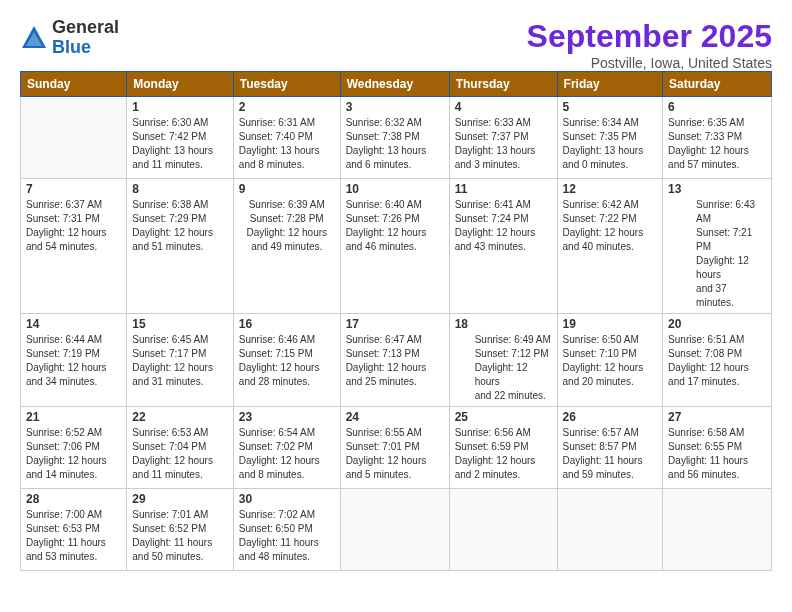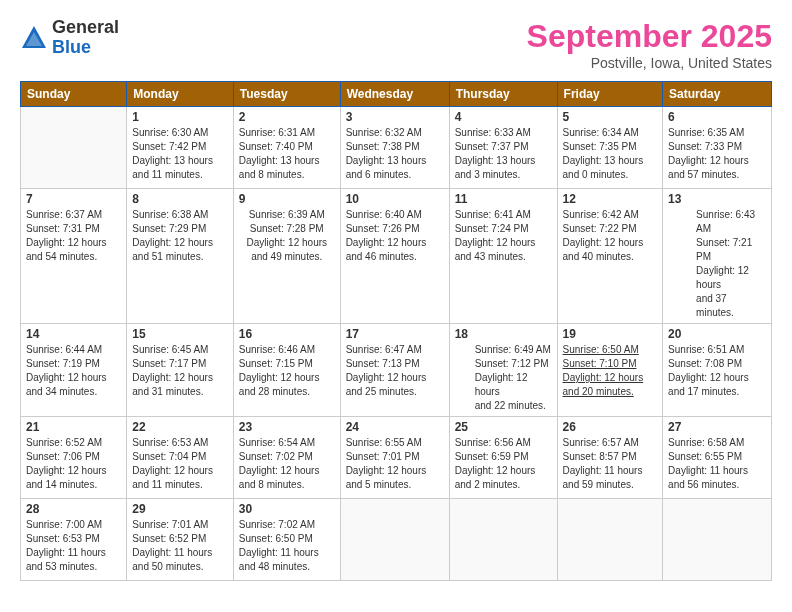--- a/index.html
+++ b/index.html
@@ -13,21 +13,20 @@
     .page {
       width: 792px;
       height: 612px;
       padding: 18px 20px;
       background: #fff;
     }
     .header {
       display: flex;
       justify-content: space-between;
       align-items: flex-start;
-      margin-bottom: 10px;
       gap: 8px;
     }
     .logo {
       display: flex;
       align-items: center;
     }
     .logo-text {
       display: flex;
       flex-direction: column;
       line-height: 1.1;
@@ -46,21 +45,21 @@
       width: 28px;
       height: 28px;
       margin-right: 4px;
     }
     .title-section {
       text-align: right;
     }
     .month-title {
       font-size: 32px;
       font-weight: bold;
-      color: #ec4899;
+      color: #6d28d9;
     }
     .location {
       font-size: 14px;
       color: #555;
       text-align: right;
     }
     .calendar {
       width: 100%;
       border-collapse: collapse;
       border: 1px solid #ccc;
@@ -263,21 +262,21 @@
           </td>
           <td>
             <span class="day-num">18</span>
             <div class="day-detail" style="white-space: pre-line; margin-left: 20px;">Sunrise: 6:49 AM
 Sunset: 7:12 PM
 Daylight: 12 hours
 and 22 minutes.</div>
           </td>
           <td>
             <span class="day-num">19</span>
-            <div class="day-detail" style="white-space: pre-line; text-decoration: underline;">Sunrise: 6:50 AM
+            <div class="day-detail" style="white-space: pre-line;">Sunrise: 6:50 AM
 Sunset: 7:10 PM
 Daylight: 12 hours
 and 20 minutes.</div>
           </td>
           <td>
             <span class="day-num">20</span>
             <div class="day-detail" style="white-space: pre-line;">Sunrise: 6:51 AM
 Sunset: 7:08 PM
 Daylight: 12 hours
 and 17 minutes.</div>

